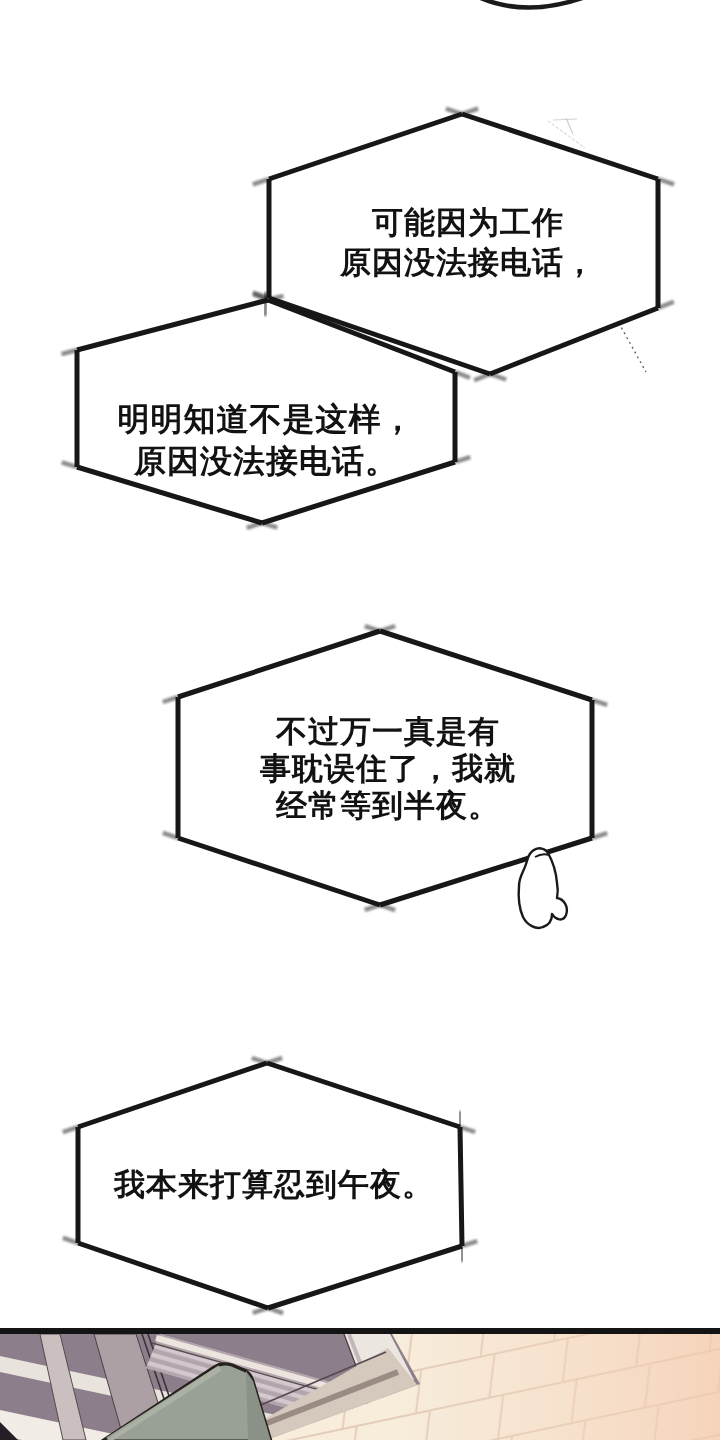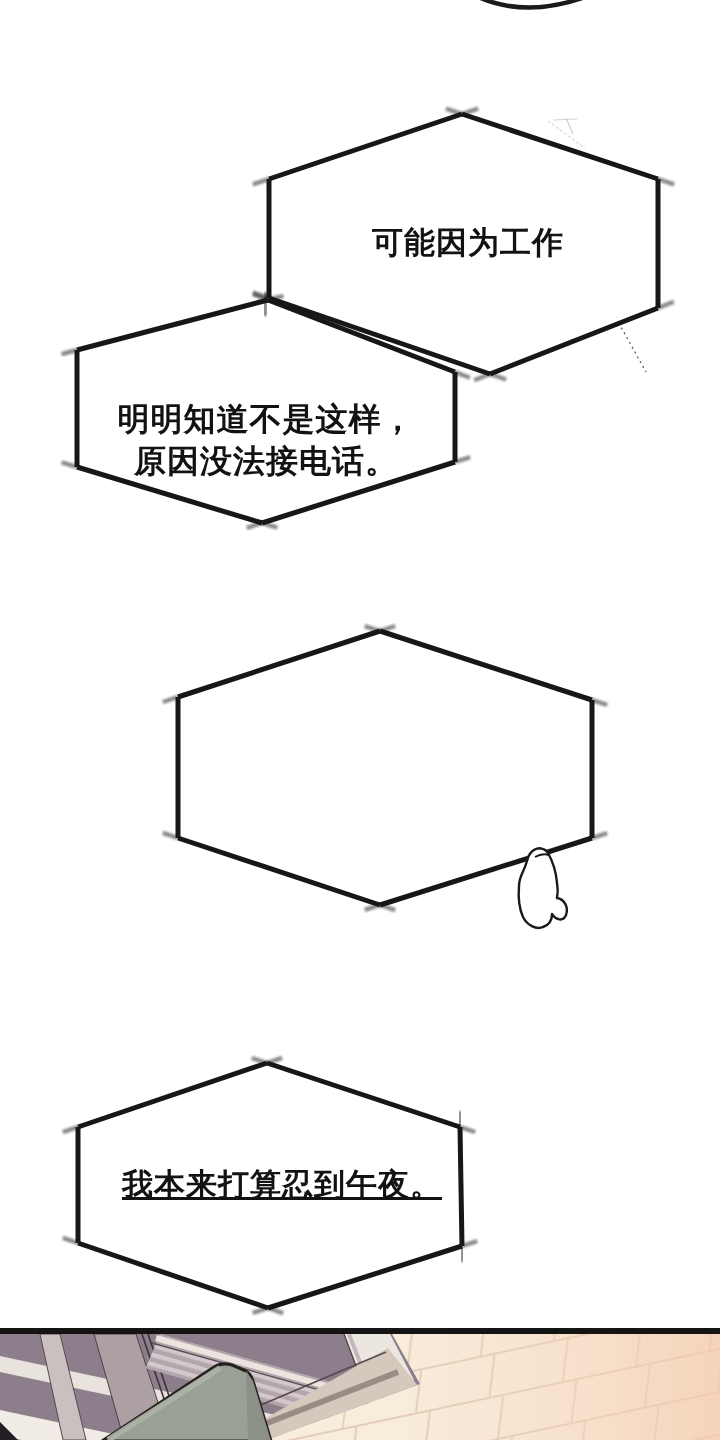--- a/index.html
+++ b/index.html
@@ -9,21 +9,21 @@
   }
   .page svg.art{position:absolute;left:0;top:0;width:720px;height:1440px;display:block;}
   .bubble-text{
     position:absolute;transform:translate(-50%,-50%);
     text-align:center;color:#121212;font-weight:700;letter-spacing:1px;
     white-space:nowrap;
   }
   .bt1{left:468px;top:243px;font-size:31px;line-height:40px;}
   .bt2{left:266px;top:402px;font-size:32px;line-height:42px;margin-top:38px;}
   .bt3{left:388px;top:768px;font-size:31px;line-height:37px;}
-  .bt4{left:282px;top:1185px;font-size:31px;line-height:40px;text-decoration:underline;}
+  .bt4{left:274px;top:1185px;font-size:31px;line-height:40px;}
   .hex line{stroke:#171717;stroke-width:5;fill:none;}
   .hex line.tip{stroke-width:4.4;opacity:.5;filter:url(#soft);}
 </style>
 </head>
 <body>
 
 <div class="page">
 
   <svg class="art" viewBox="0 0 720 1440">
     <defs>
@@ -204,22 +204,28 @@
           <path d="M102,1441 L214,1367 Q222,1362 232,1365 L246,1371 Q251,1374 253,1381 L271,1441 Z" fill="#99a095" stroke="#24211e" stroke-width="3" stroke-linejoin="round"></path>
           <path d="M246,1371 L253,1381 L271,1441 L248,1441 Z" fill="#8b9187"></path>
           <line x1="108" y1="1440" x2="220" y2="1368" stroke="#aeb3a6" stroke-width="6" opacity="0.9"></line>
         </g>
       </g>
     </g>
   </svg>
 
   <div class="bubble-text bt1">
     <div>可能因为工作</div>
+    <div>原因没法接电话，</div>
   </div>
   <div class="bubble-text bt2">
     <div>明明知道不是这样，</div>
     <div>原因没法接电话。</div>
   </div>
+  <div class="bubble-text bt3">
+    <div>不过万一真是有</div>
+    <div>事耽误住了，我就</div>
+    <div>经常等到半夜。</div>
+  </div>
   <div class="bubble-text bt4">
     <div>我本来打算忍到午夜。</div>
   </div>
 
 </div>
 
 </body></html>

